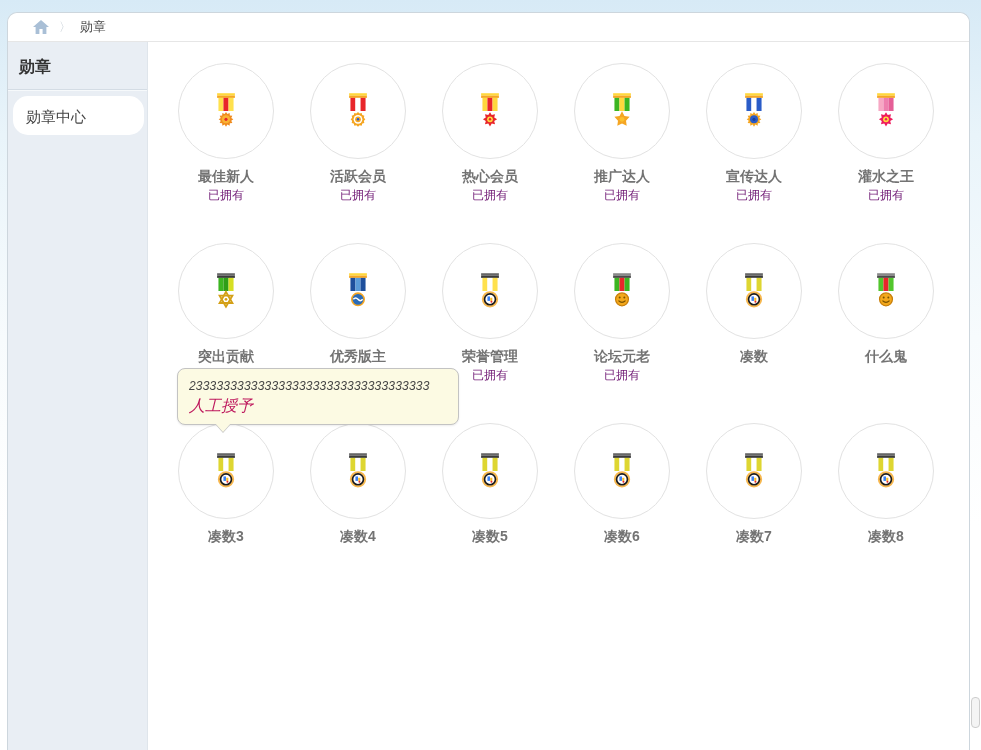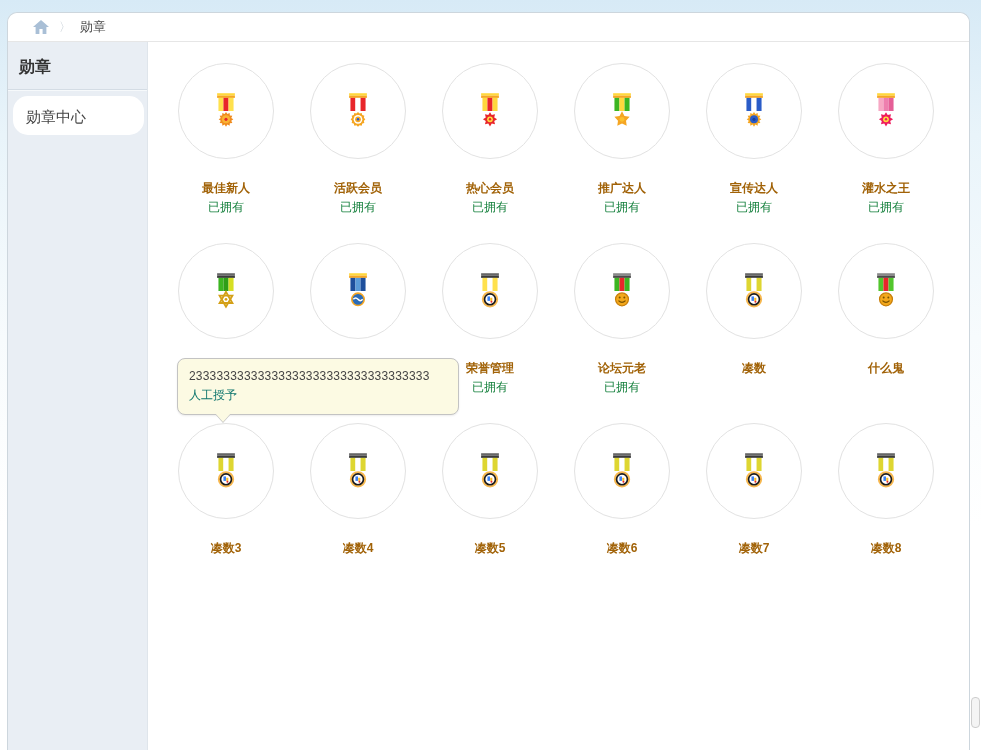--- a/index.html
+++ b/index.html
@@ -38,30 +38,30 @@
   .sb-item.active { background:#fff; }
   .main { flex:1; background:#fff; position:relative; overflow:hidden; }
   
   .grid { display:flex; flex-wrap:wrap; width:792px; margin:21px 0 0 12px; }
   .cell { width:132px; height:180px; text-align:center; }
   .circle {
     width:96px; height:96px; border:1px solid #e2e2e2; border-radius:50%;
     margin:0 auto; background:#fff; display:flex; align-items:center; justify-content:center;
     cursor:pointer;
   }
-  .badge-name { margin-top:20px; font-size:12px; font-weight:bold; color:#a16207; height:18px; line-height:18px; }
-  .badge-status { font-size:12px; color:#15803d; height:17px; line-height:17px; margin-top:2px; }
+  .badge-name { margin-top:8px; font-size:14px; font-weight:bold; color:#737373; height:18px; line-height:18px; }
+  .badge-status { font-size:12px; color:#701a75; height:17px; line-height:17px; margin-top:2px; }
   
   .tooltip {
-    position:absolute; left:177px; top:358px; width:282px; z-index:20;
+    position:absolute; left:177px; top:368px; width:282px; z-index:20;
     background:#fcfae3; border:1px solid #c3c3c3; border-radius:8px;
-    padding:8px 11px 9px 11px; box-shadow:0 1px 2px rgba(0,0,0,0.08);
+    padding:8px 11px 9px 11px; box-shadow:0 1px 2px rgba(0,0,0,0.08);font-style:italic;
   }
   .tt-line1 { font-size:12px; color:#444; line-height:19px; letter-spacing:0.2px; }
-  .tt-line2 { font-size:12px; color:#0f766e; line-height:19px; }
+  .tt-line2 { font-size:16px; color:#be185d; line-height:19px; }
   .tt-tail, .tt-tail-in {
     position:absolute; width:0; height:0;
     border-left:8px solid transparent; border-right:8px solid transparent;
   }
   .tt-tail { bottom:-9px; left:37px; border-top:9px solid #c3c3c3; }
   .tt-tail-in { bottom:-8px; left:37px; border-top:9px solid #fcfae3; }
   
   .sb-thumb {
     position:absolute; left:971px; top:697px; width:9px; height:31px; z-index:30;
     background:#f4f4f4; border:1px solid #cdcdcd; border-radius:4px; cursor:pointer;

